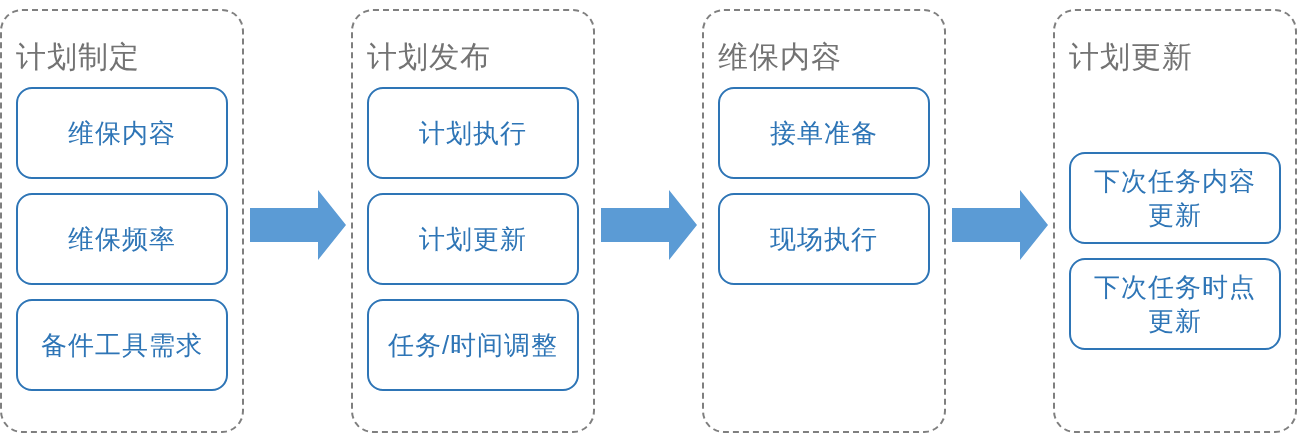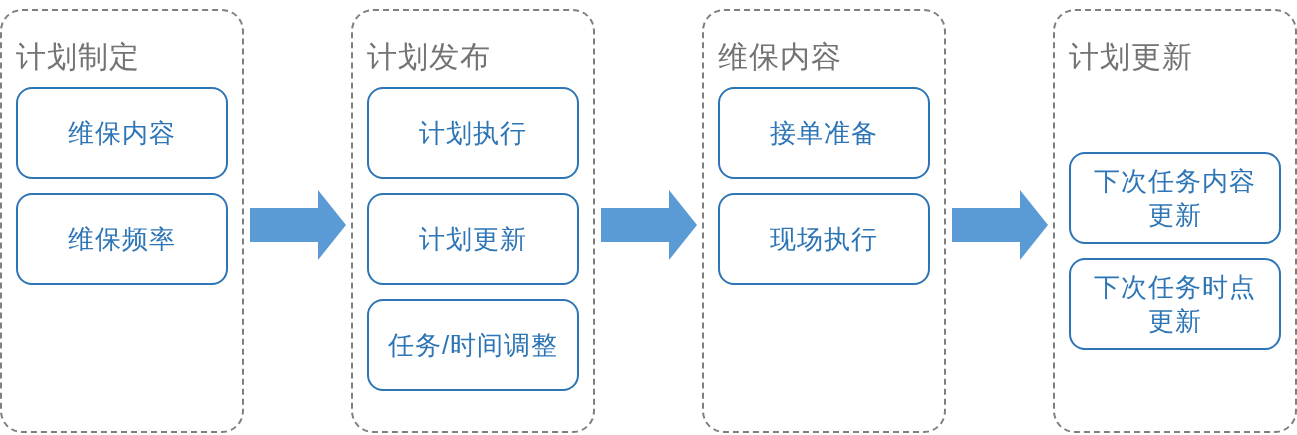--- a/index.html
+++ b/index.html
@@ -75,20 +75,21 @@
 </head>
 <body>
 
 <div class="diagram">
 
   <div class="stage">
     <div class="stage-title">计划制定</div>
     <div class="items">
       <div class="item">维保内容</div>
       <div class="item">维保频率</div>
+      <div class="item">备件工具需求</div>
     </div>
   </div>
 
   <div class="gap">
     <svg class="arrow-svg" width="96" height="70" viewBox="0 0 96 70">
       <polygon points="0,18 68,18 68,0 96,35 68,70 68,52 0,52" fill="var(--arrow, #5B9BD5)"></polygon>
     </svg>
   </div>
 
   <div class="stage">

